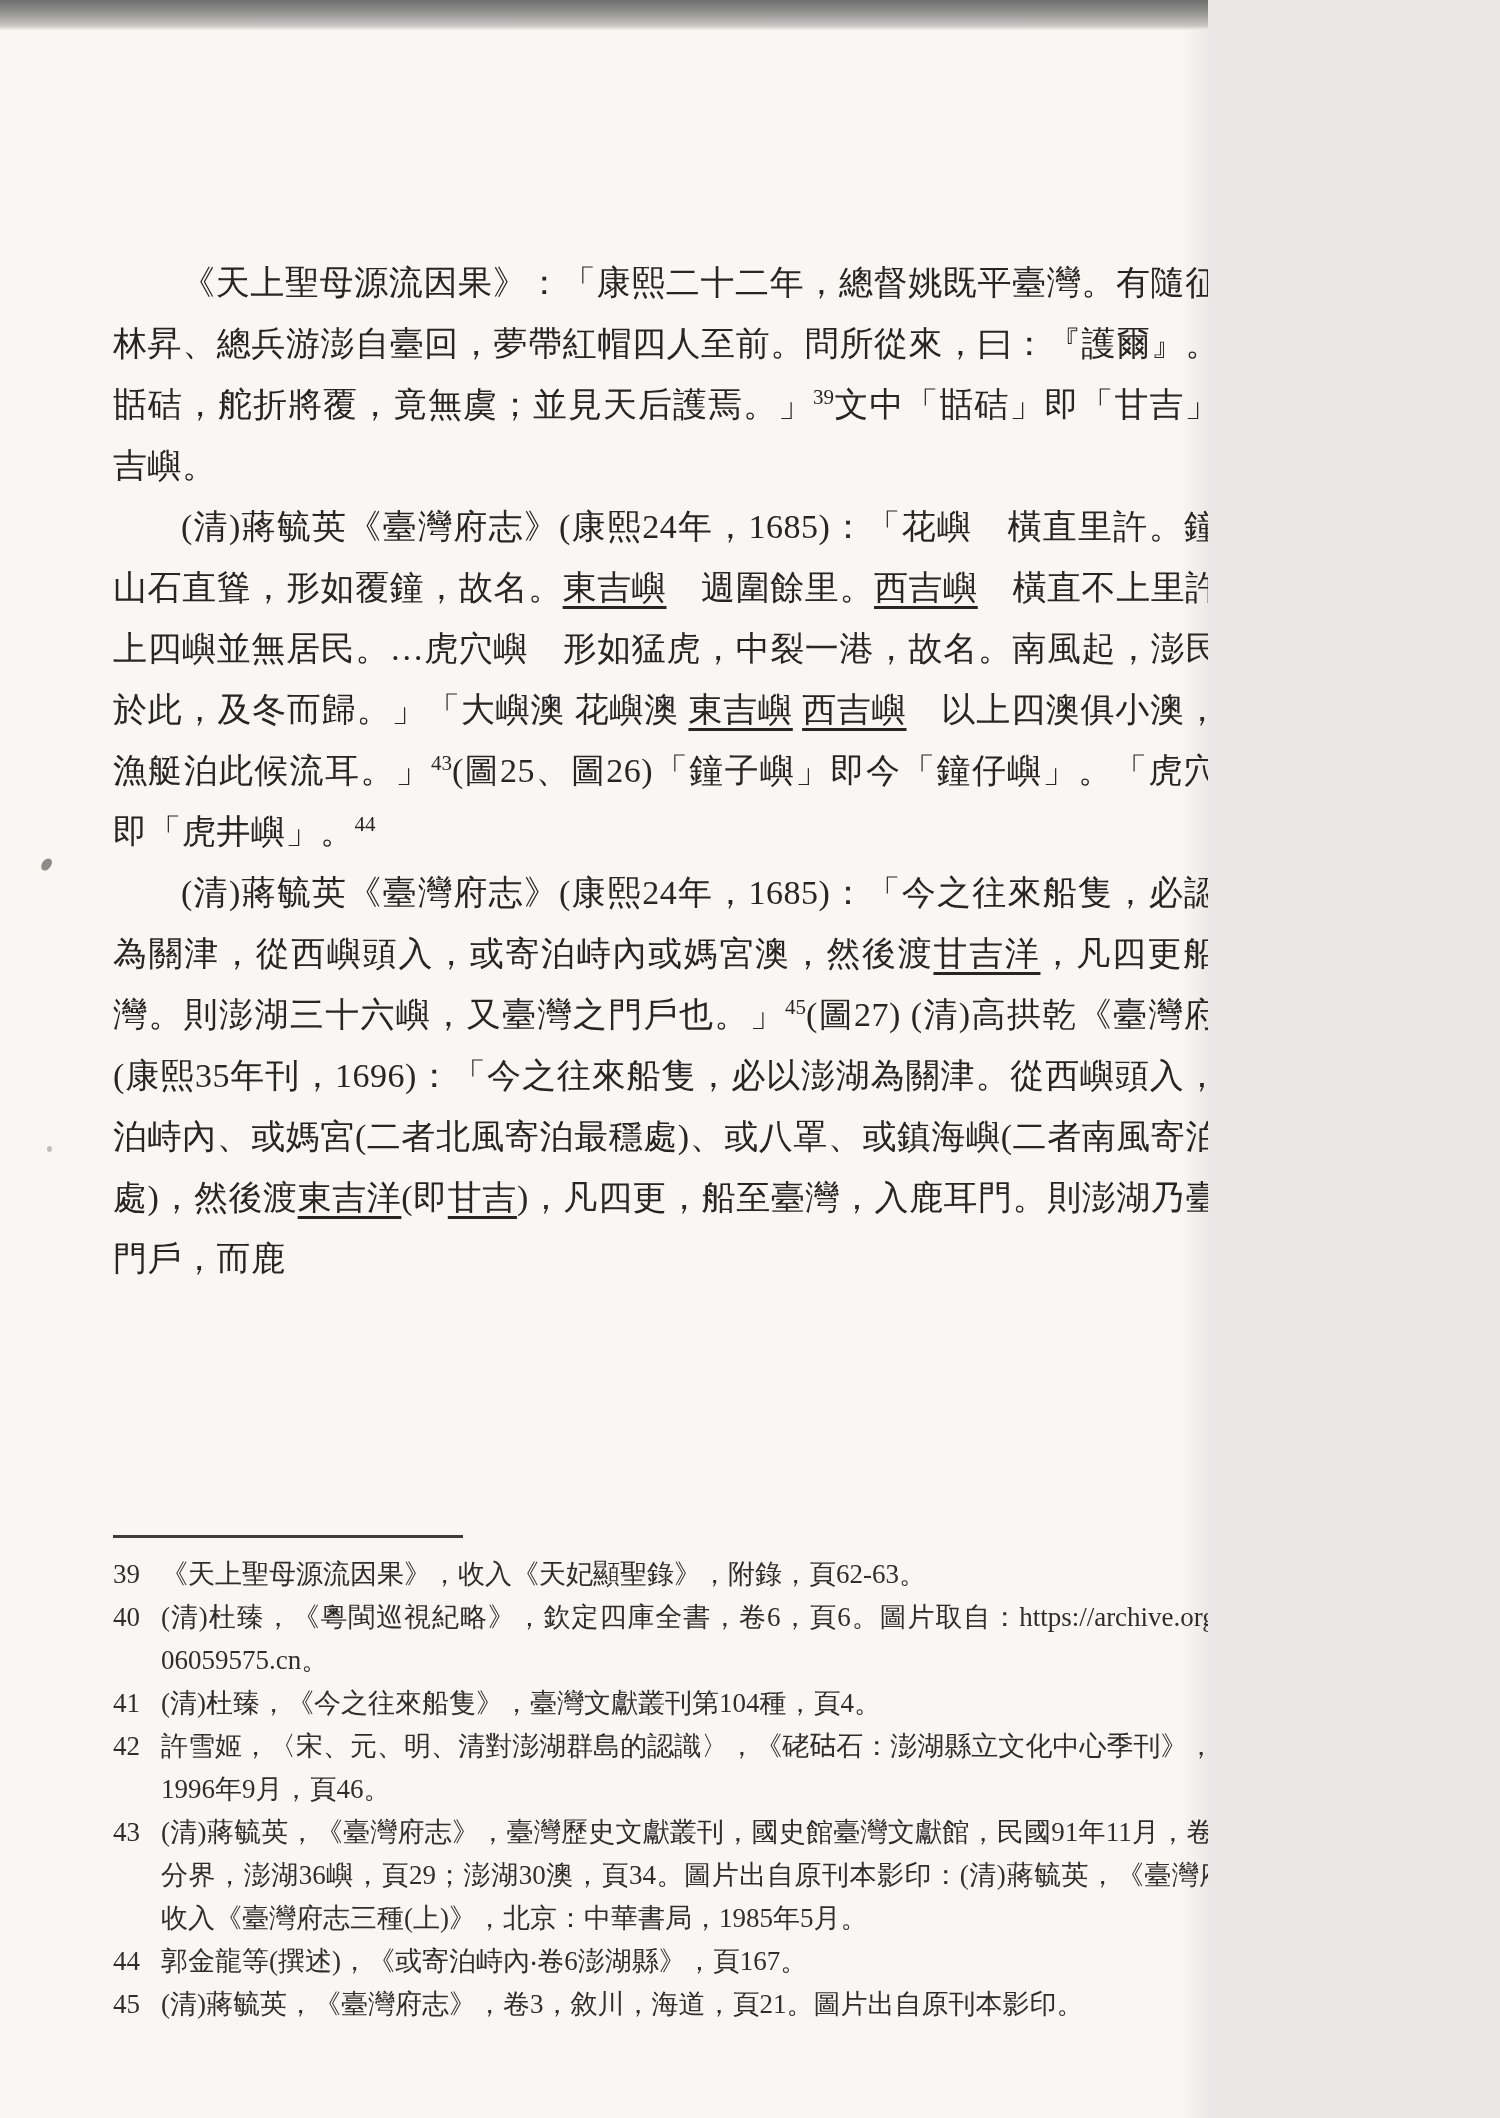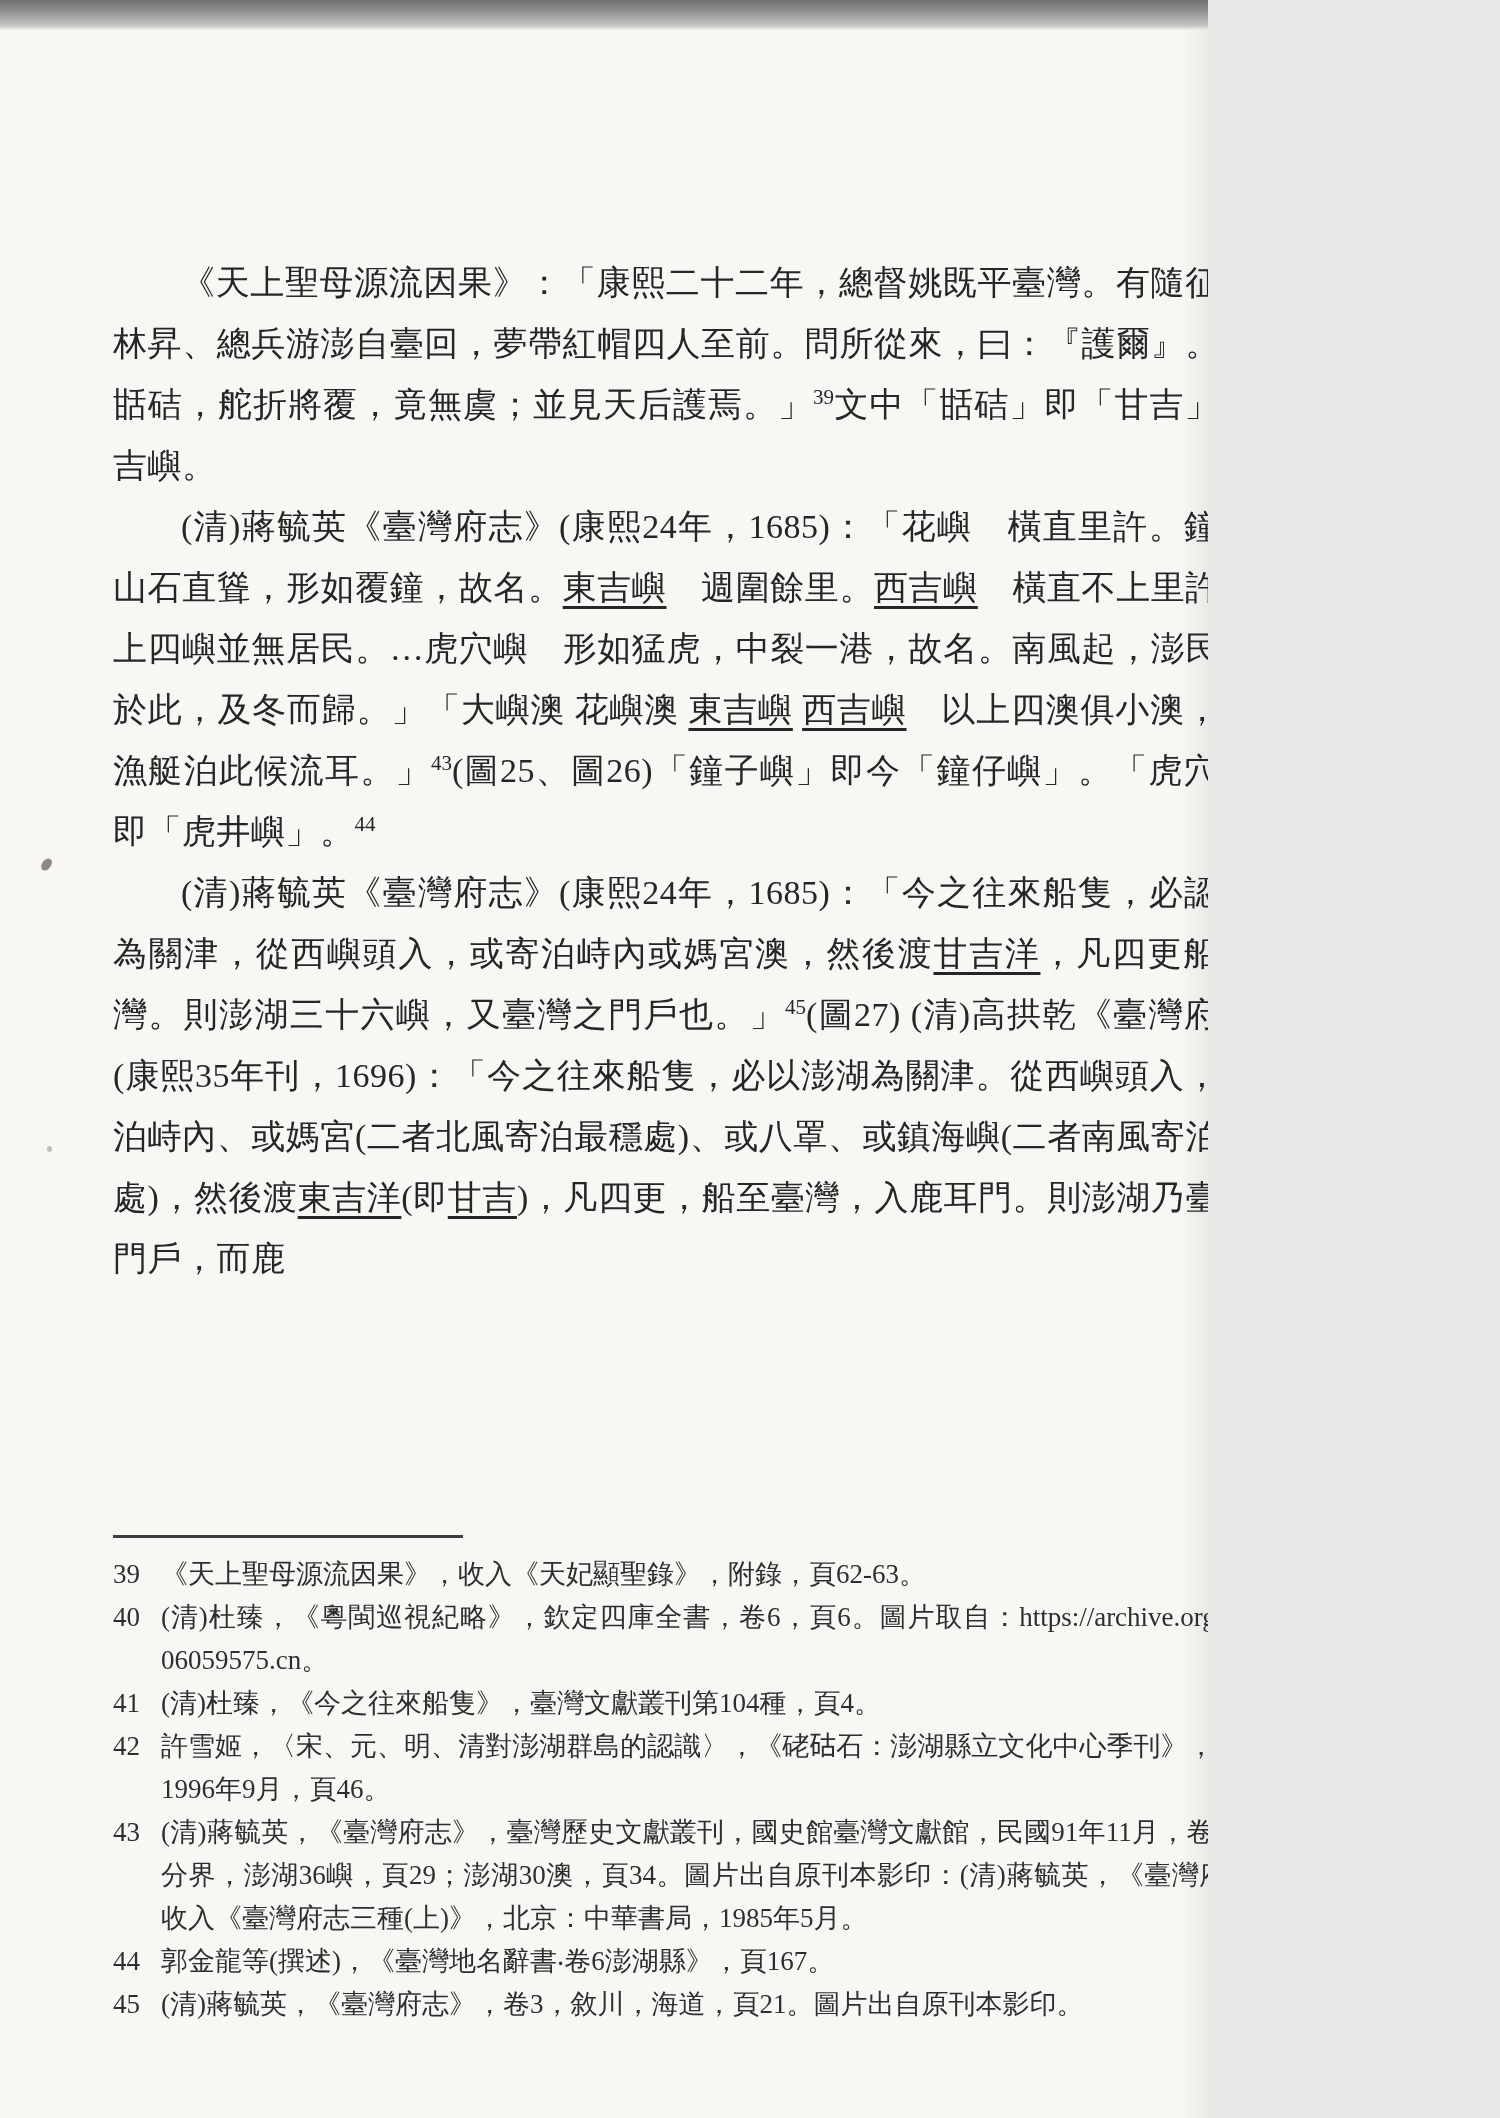--- a/index.html
+++ b/index.html
@@ -94,21 +94,21 @@
       <p class="para indent"><span>(清)蔣毓英《臺灣府志》(康熙24年，1685)：「今之往來船隻，必認澎湖為關津，從西嶼頭入，或寄泊峙內或媽宮澳，然後渡</span><span class="u">甘吉洋</span><span>，凡四更船至臺灣。則澎湖三十六嶼，又臺灣之門戶也。」</span><sup>45</sup><span>(圖27) (清)高拱乾《臺灣府志》(康熙35年刊，1696)：「今之往來船隻，必以澎湖為關津。從西嶼頭入，或寄泊峙內、或媽宮(二者北風寄泊最穩處)、或八罩、或鎮海嶼(二者南風寄泊最穩處)，然後渡</span><span class="u">東吉洋</span><span>(即</span><span class="u">甘吉</span><span>)，凡四更，船至臺灣，入鹿耳門。則澎湖乃臺灣之門戶，而鹿</span></p>
     </main>
 
   <div class="fn-sep"></div>
   <section class="footnotes" id="footnotes">
       <p class="fn"><span class="fn-num">39</span><span class="fn-text">《天上聖母源流因果》，收入《天妃顯聖錄》，附錄，頁62-63。</span></p>
       <p class="fn"><span class="fn-num">40</span><span class="fn-text">(清)杜臻，《粵閩巡視紀略》，欽定四庫全書，卷6，頁6。圖片取自：https://archive.org/ details/ 06059575.cn。</span></p>
       <p class="fn"><span class="fn-num">41</span><span class="fn-text">(清)杜臻，《今之往來船隻》，臺灣文獻叢刊第104種，頁4。</span></p>
       <p class="fn"><span class="fn-num">42</span><span class="fn-text">許雪姬，〈宋、元、明、清對澎湖群島的認識〉，《硓𥑮石：澎湖縣立文化中心季刊》，第4期，1996年9月，頁46。</span></p>
       <p class="fn"><span class="fn-num">43</span><span class="fn-text">(清)蔣毓英，《臺灣府志》，臺灣歷史文獻叢刊，國史館臺灣文獻館，民國91年11月，卷3，臺水分界，澎湖36嶼，頁29；澎湖30澳，頁34。圖片出自原刊本影印：(清)蔣毓英，《臺灣府志》，收入《臺灣府志三種(上)》，北京：中華書局，1985年5月。</span></p>
-      <p class="fn"><span class="fn-num">44</span><span class="fn-text">郭金龍等(撰述)，《臺灣地名辭書‧卷6澎湖縣》，頁167。</span></p>
+      <p class="fn"><span class="fn-num">44</span><span class="fn-text">郭金龍等(撰述)，《或寄泊峙內‧卷6澎湖縣》，頁167。</span></p>
       <p class="fn"><span class="fn-num">45</span><span class="fn-text">(清)蔣毓英，《臺灣府志》，卷3，敘川，海道，頁21。圖片出自原刊本影印。</span></p>
     </section>
 
   <div class="page-num-band">
     <span>83</span>
   </div>
 
   <div class="speck"></div>
   <div class="speck2"></div>
 </div>

